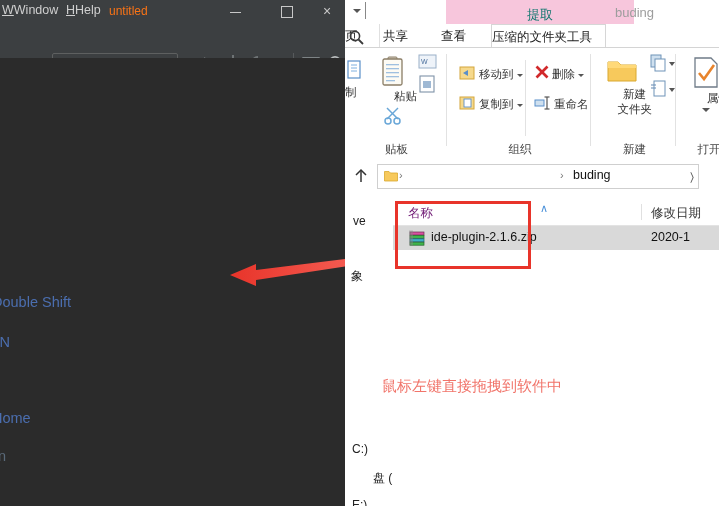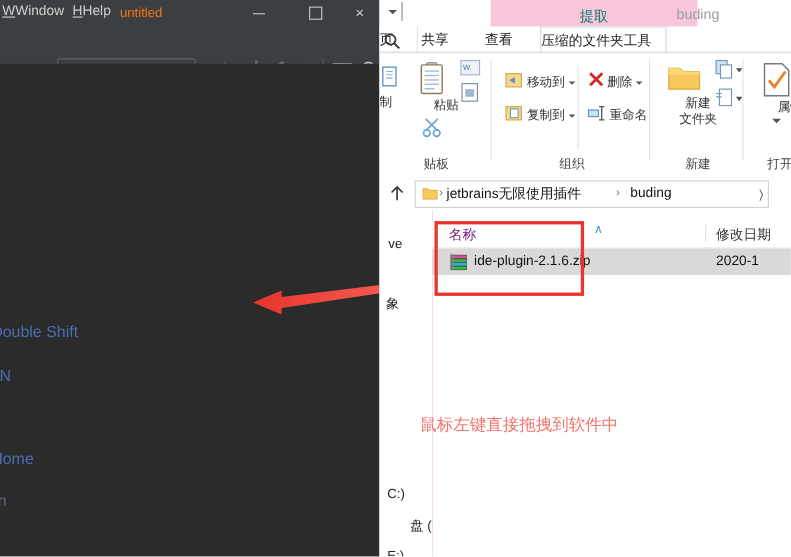--- a/index.html
+++ b/index.html
@@ -429,21 +429,20 @@
       <svg width="20" height="20" viewBox="0 0 20 20">
         <line x1="10" y1="4" x2="10" y2="16" stroke="#333" stroke-width="1.5"></line>
         <polyline points="5,9 10,4 15,9" fill="none" stroke="#333" stroke-width="1.5"></polyline>
       </svg>
     </div>
     <div id="crumbbox">
       <svg id="crumb-folder" viewBox="0 0 14 12">
         <path d="M0.5,1.5 L5,1.5 L6.5,3 L13.5,3 L13.5,11 L0.5,11 Z" fill="#f7c95c" stroke="#d9a82f" stroke-width="0.8"></path>
       </svg>
       <div class="crumb-sep" id="csep-0">›</div>
-      <div class="crumb-text" id="crumb-1">jetbrains无限使用插件</div>
       <div class="crumb-sep" id="csep-1">›</div>
       <div class="crumb-text" id="crumb-2">buding</div>
       <div id="crumb-chev">〉</div>
     </div>
   </div>
 
   <div id="navpane">
     <div class="nav-item" style="top:23px;left:8px;">ve</div>
     <div class="nav-item" style="top:77px;left:6px;">象</div>
     <div class="nav-item" style="top:251px;left:7px;">C:)</div>

